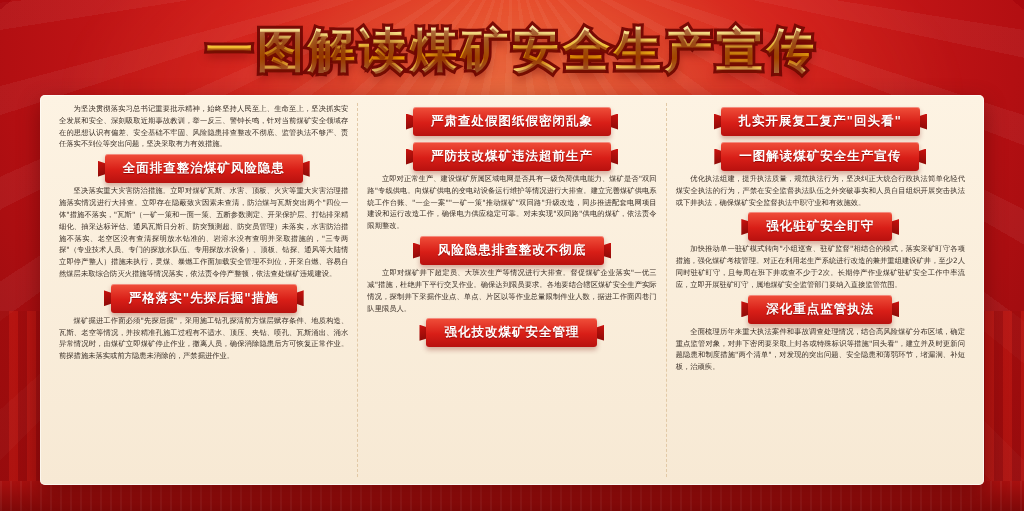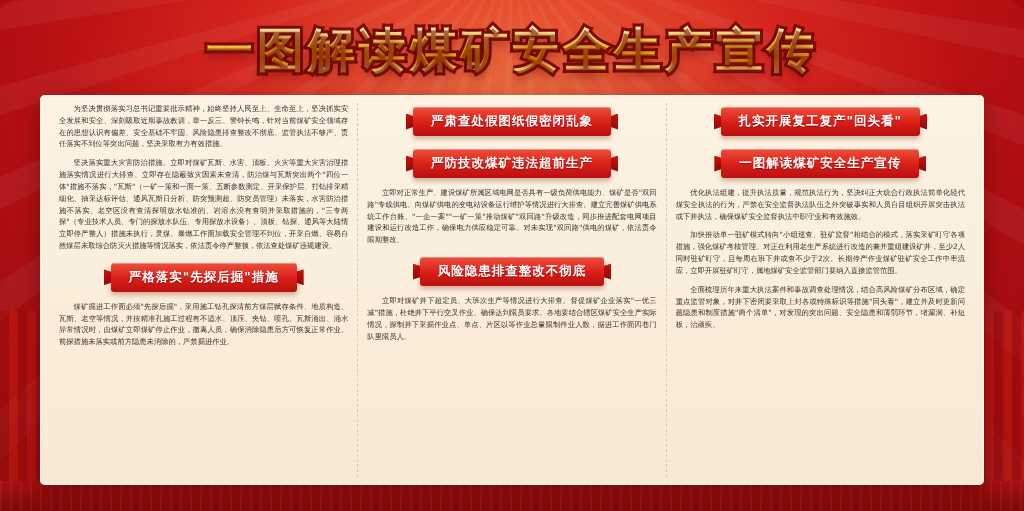--- a/index.html
+++ b/index.html
@@ -67,21 +67,21 @@
   }
   
   .board{
     position:absolute;left:40px;top:95px;width:944px;height:390px;
     background:linear-gradient(#fdf3e3,#f7e9d4);
     border-radius:5px;
     box-shadow:0 8px 22px rgba(60,0,0,.45), inset 0 0 0 1px rgba(255,255,255,.6);
     display:flex;gap:0;padding:8px 10px;box-sizing:border-box;z-index:4;
   }
   .col{
-    flex:1;display:flex;flex-direction:column;gap:7px;
+    flex:1;display:flex;flex-direction:column;
     padding:0 9px;box-sizing:border-box;
   }
   .col + .col{border-left:1px dashed #e2c9a6;}
   .para{
     font-size:7.3px;line-height:1.62;color:#3a2f27;text-align:justify;
     text-indent:2em;
     font-family:"DejaVu Sans","Liberation Sans",sans-serif;
   }
   
   .banner{
@@ -129,33 +129,37 @@
 <div class="pillar r"></div>
 
 <div class="title-shadow">一图解读煤矿安全生产宣传</div>
 <div class="title-wrap">
   <div class="title">一图解读煤矿安全生产宣传</div>
 </div>
 
 <div class="board" id="board">
     <div class="col">
       <div class="para">为坚决贯彻落实习总书记重要批示精神，始终坚持人民至上、生命至上，坚决抓实安全发展和安全、深刻吸取近期事故教训，举一反三、警钟长鸣，针对当前煤矿安全领域存在的思想认识有偏差、安全基础不牢固、风险隐患排查整改不彻底、监管执法不够严、责任落实不到位等突出问题，坚决采取有力有效措施。</div>
+      <div class="banner">全面排查整治煤矿风险隐患</div>
       <div class="para">坚决落实重大灾害防治措施。立即对煤矿瓦斯、水害、顶板、火灾等重大灾害治理措施落实情况进行大排查。立即存在隐蔽致灾因素未查清，防治煤与瓦斯突出两个"四位一体"措施不落实，"瓦斯"（一矿一策和一面一策、五断参数测定、开采保护层、打钻排采精细化、抽采达标评估、通风瓦斯日分析、防突预测超、防突员管理）未落实，水害防治措施不落实、老空区没有查清探明放水钻准的、岩溶水没有查明并采取措施的，"三专两探"（专业技术人员、专门的探放水队伍、专用探放水设备）、顶板、钻探、通风等大陆情立即停产整人）措施未执行，灵煤、暴燃工作面加载安全管理不到位，开采自燃、容易自然煤层未取综合防灭火措施等情况落实，依法责令停产整顿，依法查处煤矿违规建设。</div>
       <div class="banner">严格落实"先探后掘"措施</div>
       <div class="para">煤矿掘进工作面必须"先探后掘"，采用施工钻孔探清前方煤层赋存条件、地质构造、瓦斯、老空等情况，并按精准孔施工过程有不适水、顶压、夹钻、喷孔、瓦斯涌出、涌水异常情况时，由煤矿立即煤矿停止作业，撤离人员，确保消除隐患后方可恢复正常作业。前探措施未落实或前方隐患未消除的，严禁掘进作业。</div>
     </div>
     <div class="col">
       <div class="banner">严肃查处假图纸假密闭乱象</div>
       <div class="banner">严防技改煤矿违法超前生产</div>
       <div class="para">立即对正常生产、建设煤矿所属区域电网是否具有一级负荷供电能力、煤矿是否"双回路"专线供电。向煤矿供电的变电站设备运行维护等情况进行大排查。建立完善煤矿供电系统工作台账、"一企一案""一矿一策"推动煤矿"双回路"升级改造，同步推进配套电网项目建设和运行改造工作，确保电力供应稳定可靠。对未实现"双回路"供电的煤矿，依法责令限期整改。</div>
       <div class="banner">风险隐患排查整改不彻底</div>
       <div class="para">立即对煤矿井下超定员、大班次生产等情况进行大排查。督促煤矿企业落实"一优三减"措施，杜绝井下平行交叉作业。确保达到限员要求。各地要结合辖区煤矿安全生产实际情况，探制井下采掘作业点、单点、片区以等作业总量限制件业人数，据进工作面四巷门队里限员人。</div>
+      <div class="banner">强化技改煤矿安全管理</div>
     </div>
     <div class="col">
       <div class="banner">扎实开展复工复产"回头看"</div>
       <div class="banner">一图解读煤矿安全生产宣传</div>
       <div class="para">优化执法组建，提升执法质量，规范执法行为，坚决纠正大统合行政执法简单化轻代煤安全执法的行为，严禁在安全监督执法队伍之外突破事实和人员自目组织开展突击执法或下井执法，确保煤矿安全监督执法中职守业和有效施效。</div>
+      <div class="banner">强化驻矿安全盯守</div>
       <div class="para">加快推动单一驻矿模式转向"小组巡查、驻矿监督"相结合的模式，落实采矿盯守各项措施，强化煤矿考核管理。对正在利用老生产系统进行改造的兼并重组建设矿井，至少2人同时驻矿盯守，且每周在班下井或查不少于2次。长期停产作业煤矿驻矿安全工作中率流应，立即开展驻矿盯守，属地煤矿安全监管部门要纳入直接监管范围。</div>
+      <div class="banner">深化重点监管执法</div>
       <div class="para">全面梳理历年来重大执法案件和事故调查处理情况，结合高风险煤矿分布区域，确定重点监管对象，对井下密闭要采取上封各或特殊标识等措施"回头看"，建立并及时更新问题隐患和制度措施"两个清单"，对发现的突出问题、安全隐患和薄弱环节，堵漏洞、补短板，治顽疾。</div>
     </div>
   </div>
 
 <div class="bottom-strip"></div>
 
 </body></html>

